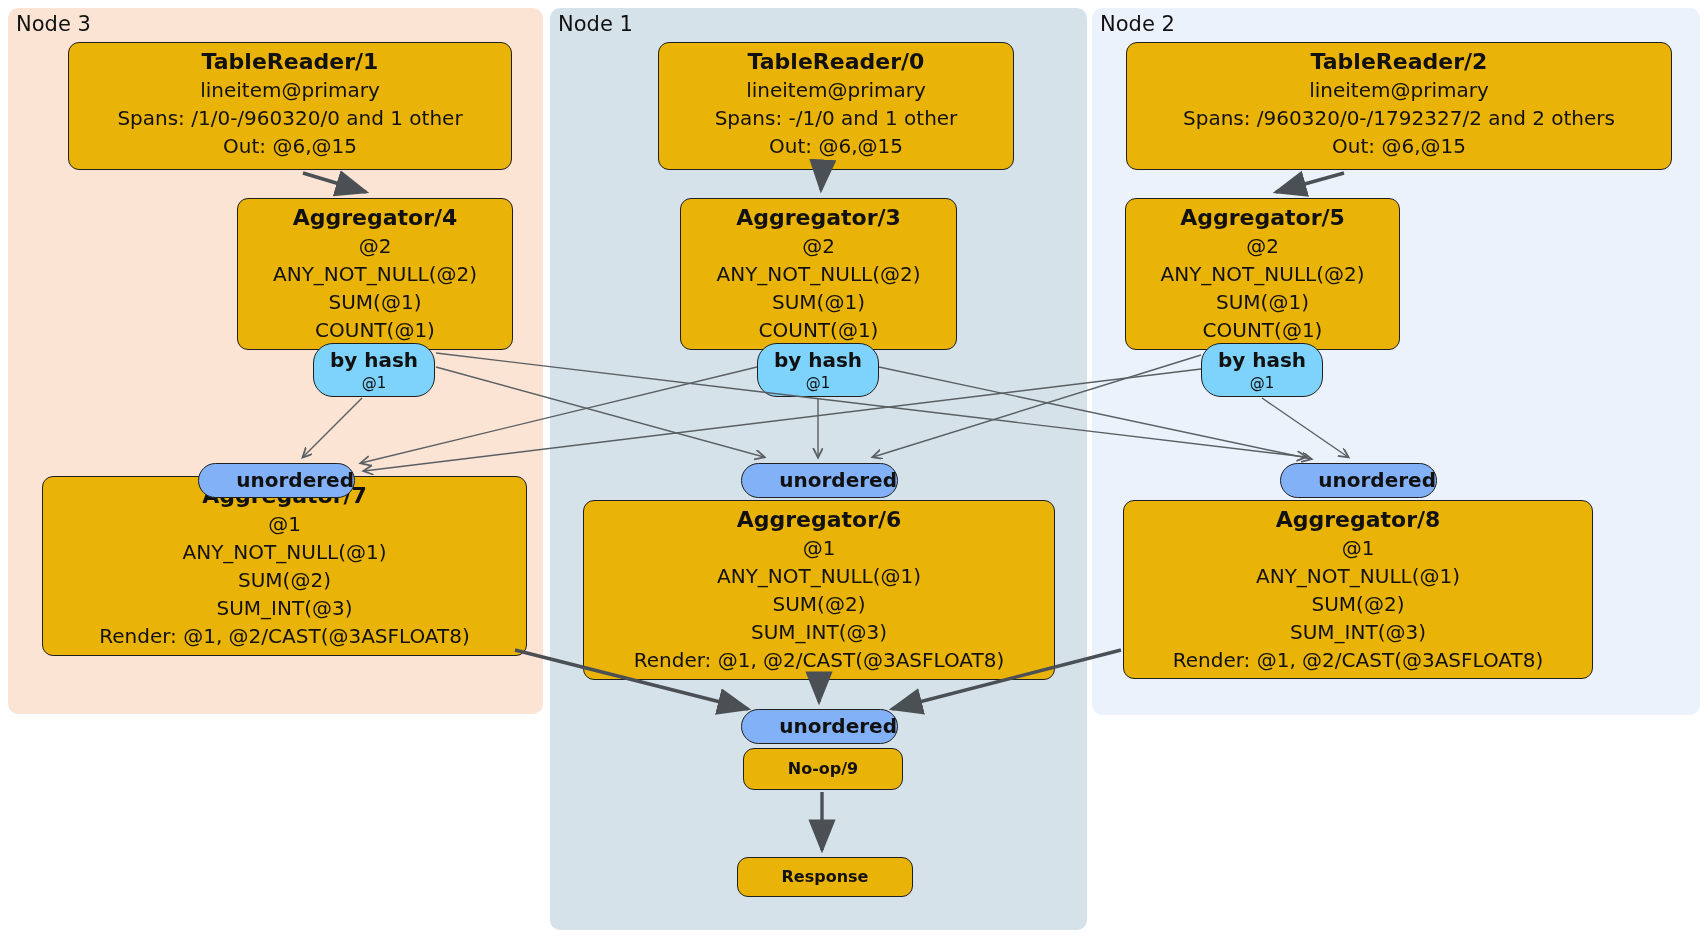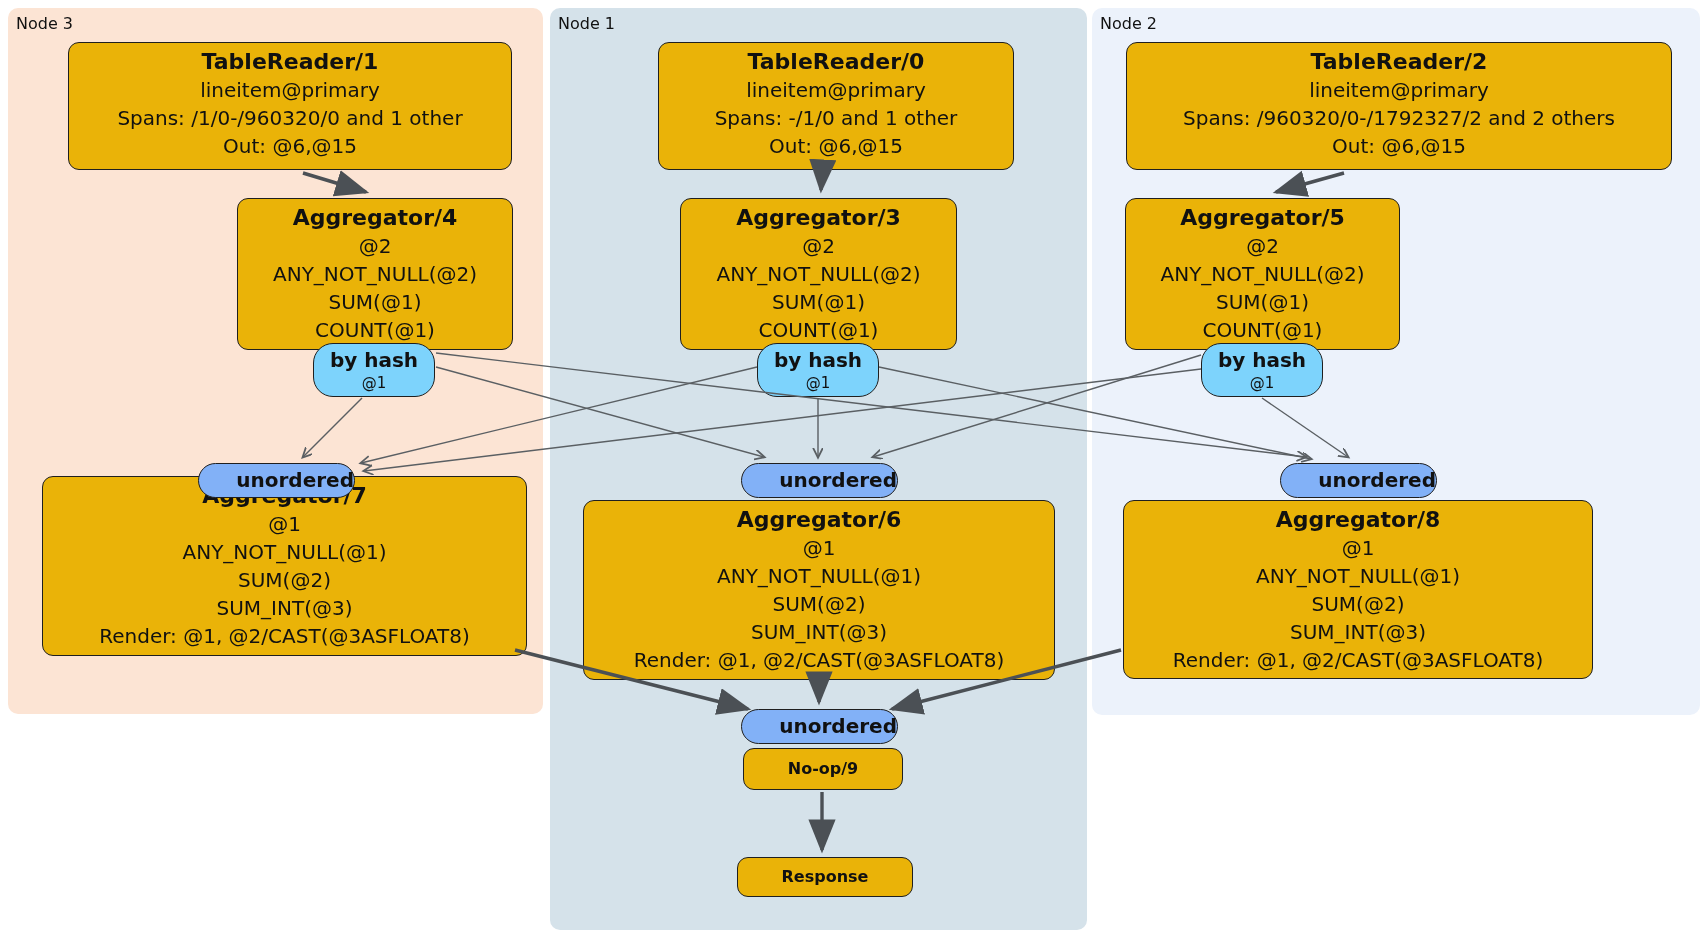--- a/index.html
+++ b/index.html
@@ -5,21 +5,21 @@
   html,body{margin:0;padding:0;background:#ffffff;}
   .canvas{
     position:relative;width:1708px;height:940px;overflow:hidden;
     font-family:"DejaVu Sans","Liberation Sans",sans-serif;color:#111;
   }
   
   .panel{position:absolute;border-radius:10px;z-index:1;}
   .panel-node3{left:8px;top:8px;width:535px;height:706px;background:#fce4d4;}
   .panel-node1{left:550px;top:8px;width:537px;height:922px;background:#d5e2ea;}
   .panel-node2{left:1092px;top:8px;width:608px;height:707px;background:#ecf2fb;}
-  .panel-label{position:absolute;font-size:16px;line-height:24px;color:#111;z-index:2;}
+  .panel-label{position:absolute;font-size:21px;line-height:24px;color:#111;z-index:2;}
   .pl-node3{left:16px;top:12px;}
   .pl-node1{left:558px;top:12px;}
   .pl-node2{left:1100px;top:12px;}
 
   
   .box{
     position:absolute;background:#eab308;border:1.6px solid #1f1f1f;border-radius:11px;
     text-align:center;z-index:3;box-sizing:border-box;padding-top:5px;
   }
   .box-title{font-weight:bold;font-size:22px;line-height:28px;}

